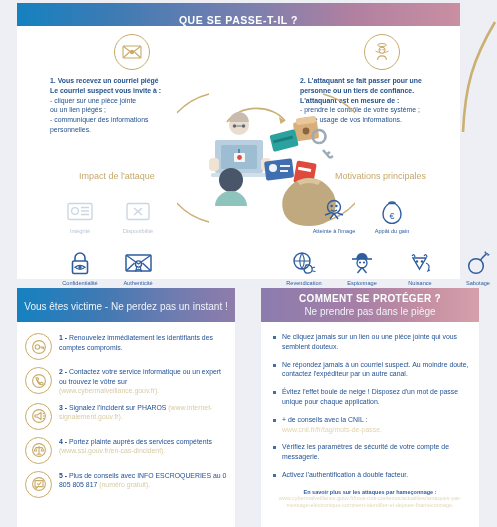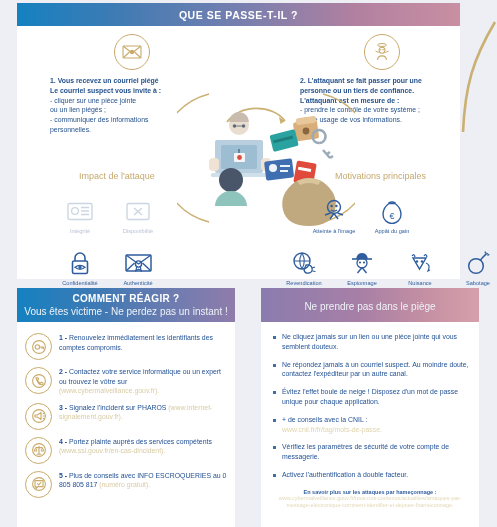--- a/index.html
+++ b/index.html
@@ -18,21 +18,21 @@
     overflow:hidden;pointer-events:none;
   }
 
   
   .top-card{
     position:absolute;left:17px;top:3px;width:443px;
   }
   .top-header{
     height:23px;
     background:linear-gradient(90deg,#1581c0 0%,#3e7bb4 22%,#7a7fae 52%,#b180a0 76%,#c98fa2 100%);
-    display:flex;align-items:center;justify-content:center;
+    display:flex;align-items:flex-end;justify-content:center;
   }
   .top-header .ttl{
     color:#ffffff;font-size:10.5px;font-weight:bold;letter-spacing:.55px;
   }
   .top-body{
     background:#ffffff;height:253px;position:relative;
   }
 
   .circle-icon{
     width:34px;height:34px;border-radius:50%;
@@ -344,21 +344,20 @@
           </div>
           <div class="lb">Sabotage</div>
         </div>
       </div>
 
     </div>
   </div>
 
   <div class="panel left">
     <div class="panel-header">
-      <span class="h1">COMMENT RÉAGIR ?</span>
       <span class="h2">Vous êtes victime - Ne perdez pas un instant !</span>
     </div>
     <div class="panel-body">
       <div class="nlist">
 
         <div class="nitem">
           <div class="badge">
             <svg width="16" height="16" viewBox="0 0 16 16">
               <circle cx="8" cy="8" r="6.4" fill="none" stroke="#c9aa6a" stroke-width="1.1"></circle>
               <circle cx="6.4" cy="8" r="2.2" fill="none" stroke="#c9aa6a" stroke-width="1.1"></circle>
@@ -420,20 +419,21 @@
             <b>5 - </b><span>Plus de conseils avec INFO ESCROQUERIES au 0 805 805 817 </span><span class="url">(numéro gratuit).</span>
           </div>
         </div>
 
       </div>
     </div>
   </div>
 
   <div class="panel right">
     <div class="panel-header">
+      <span class="h1">COMMENT SE PROTÉGER ?</span>
       <span class="h2">Ne prendre pas dans le piège</span>
     </div>
     <div class="panel-body">
       <div class="blist">
 
         <div class="bitem">
           <span class="dot"></span>
           <div class="body">
             <span>Ne cliquez jamais sur un lien ou une pièce jointe qui vous semblent douteux.</span>
           </div>

